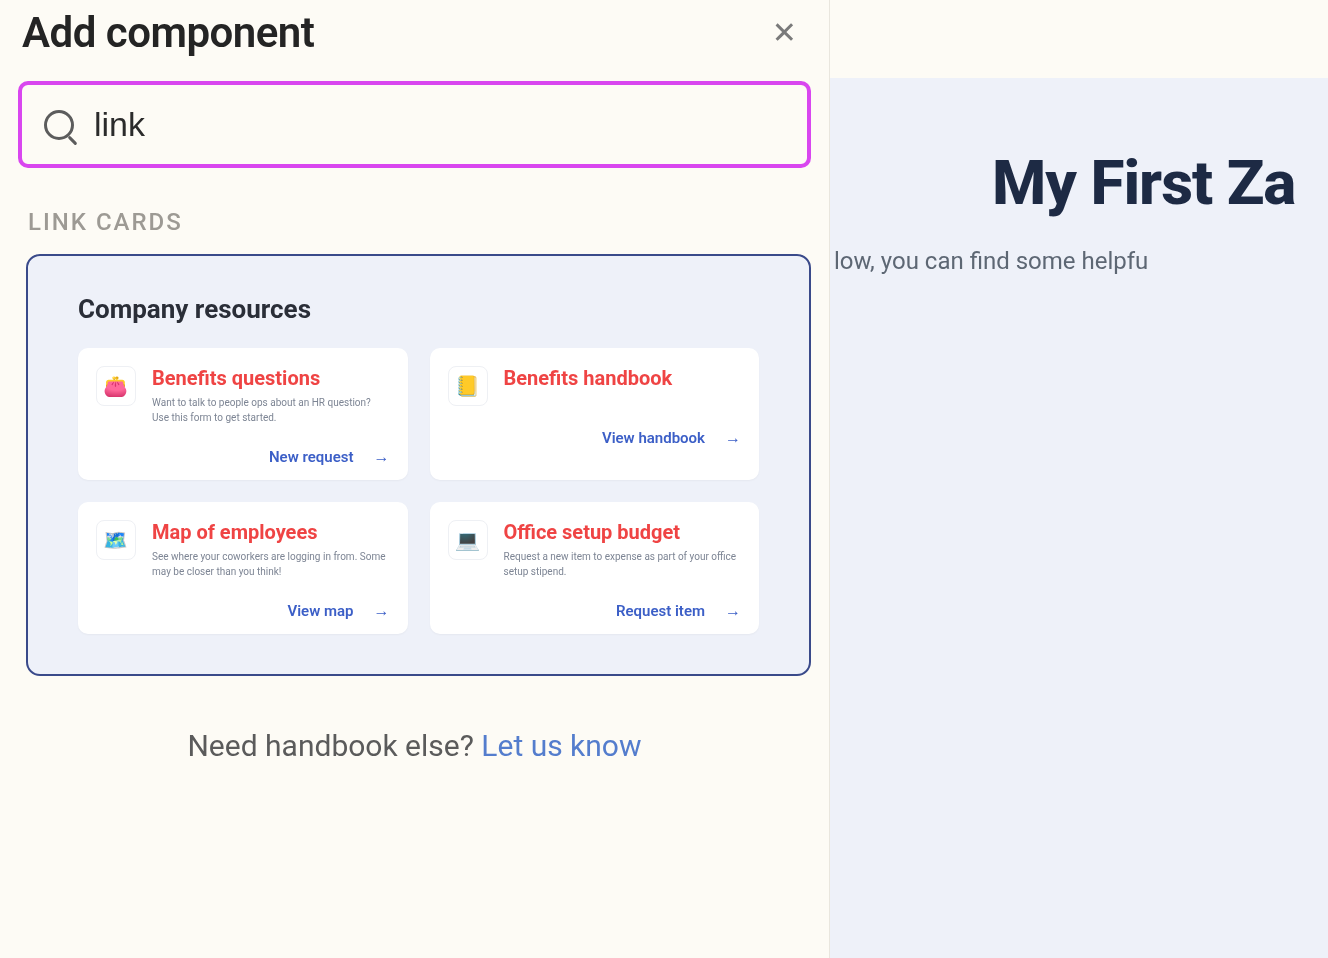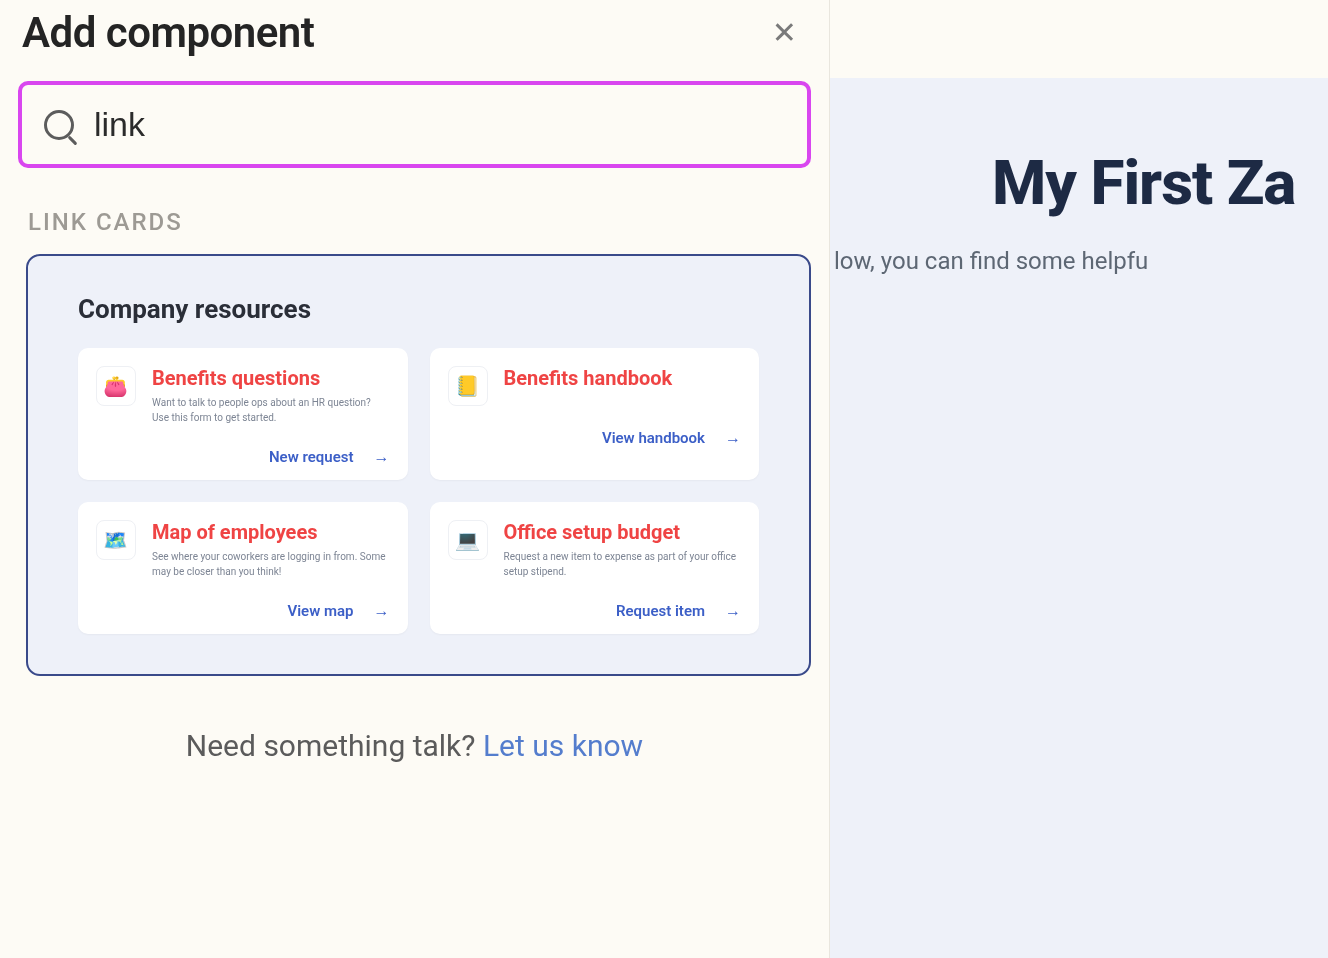--- a/index.html
+++ b/index.html
@@ -250,21 +250,21 @@
         <div class="link-card-cta">
           <span>Request item</span>
           <span class="arrow">→</span>
         </div>
       </div>
 
     </div>
   </div>
 
   <div class="footer-prompt">
-    <span>Need something talk? </span><span class="link">Let us know</span>
+    <span>Need handbook else? </span><span class="link">Let us know</span>
   </div>
 
 </div>
 
 <div class="preview">
   <div class="preview-inner">
     <div class="preview-title">My First Za</div>
     <div class="preview-sub">low, you can find some helpfu</div>
   </div>
 </div>

